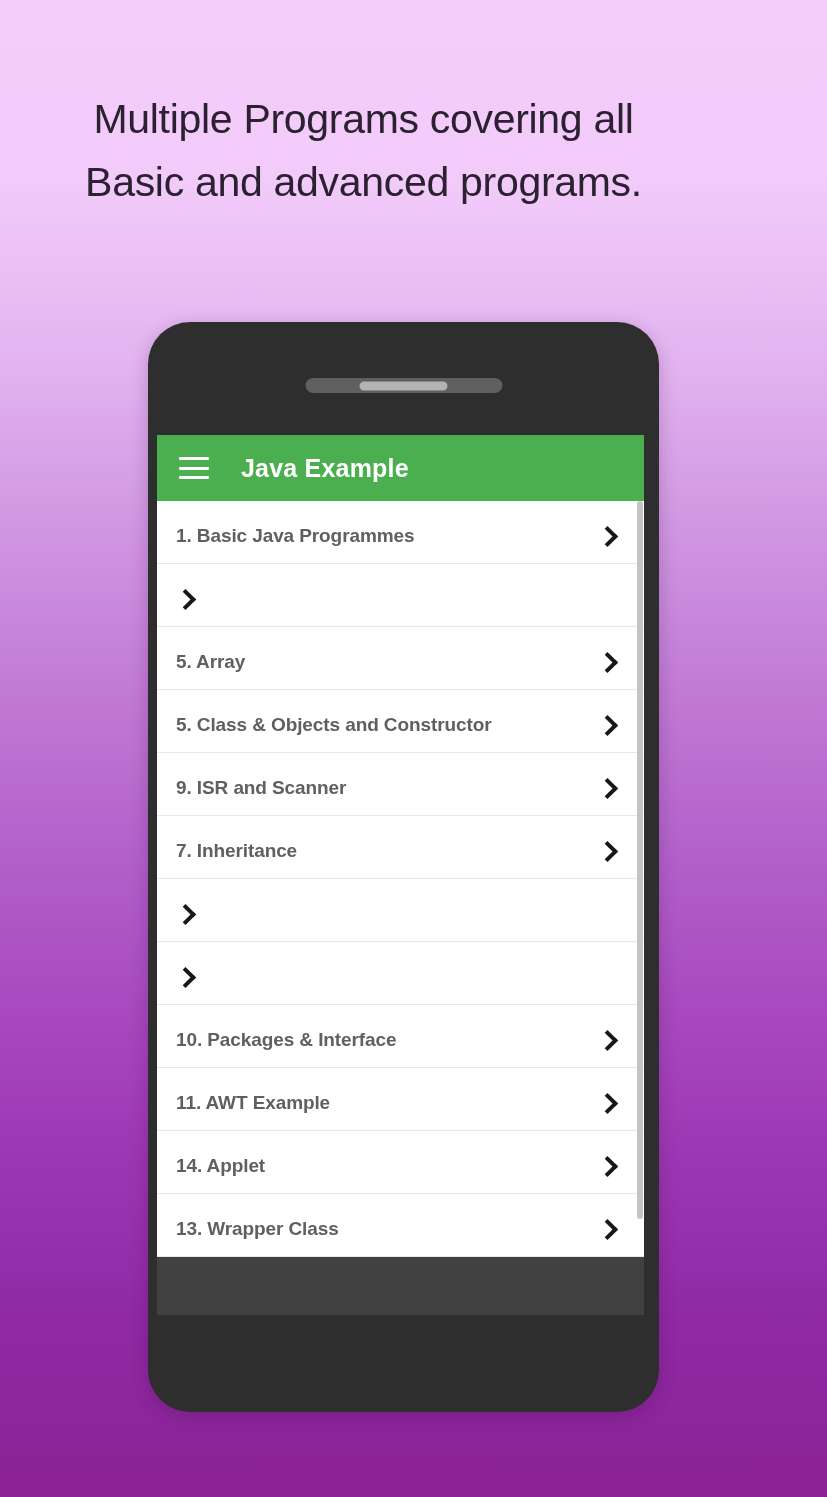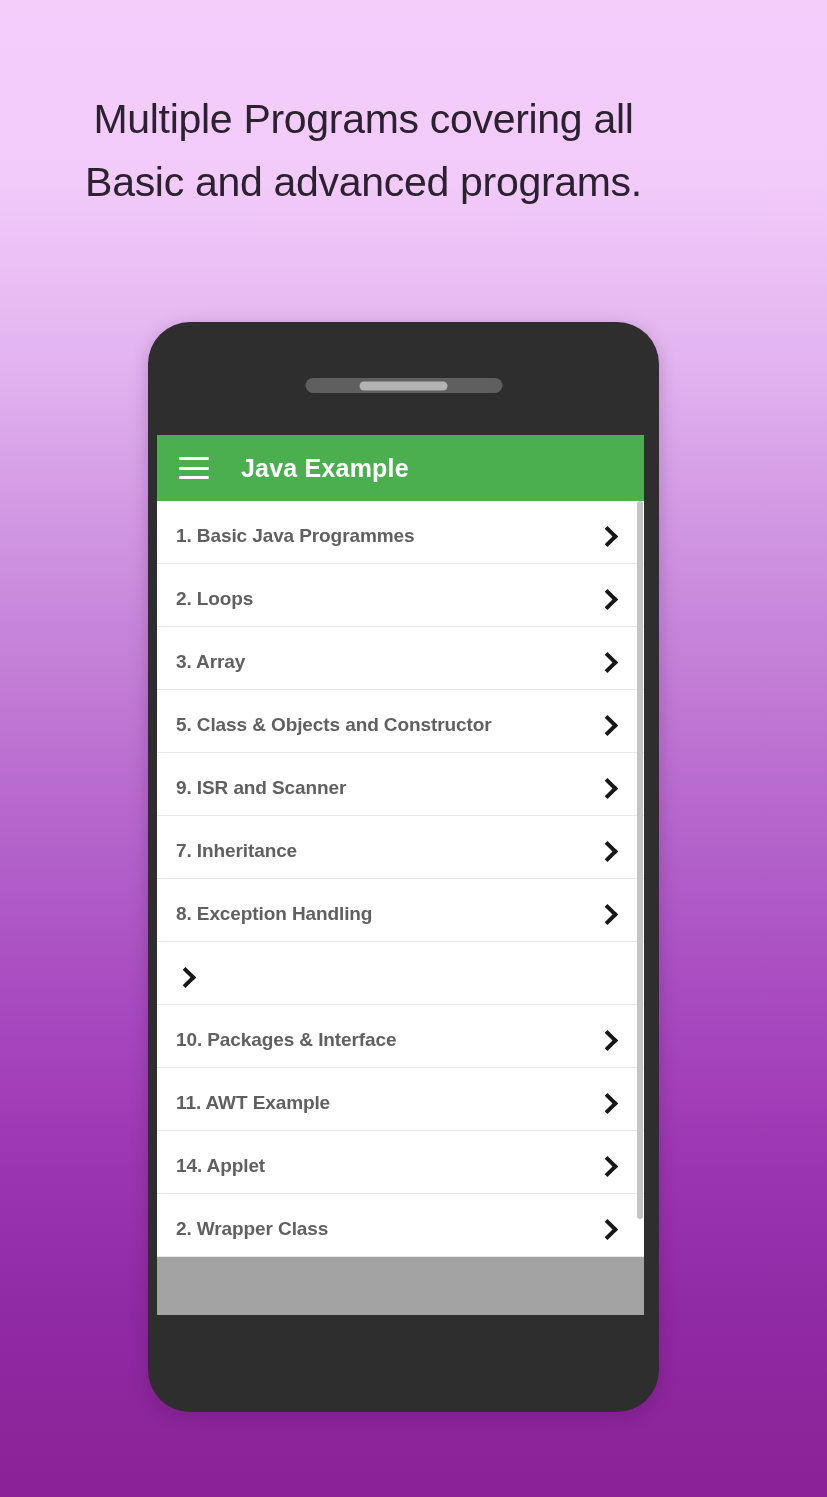--- a/index.html
+++ b/index.html
@@ -74,21 +74,21 @@
     border-radius:5px;
   }
 
   
   .screen {
     position:absolute;
     left:9px;
     top:113px;
     width:487px;
     height:880px;
-    background:#a3a3a3;
+    background:#404040;
     overflow:hidden;
   }
 
   
   .appbar {
     height:66px;
     background:#4caf4f;
     display:flex;
     align-items:center;
     padding-left:22px;
@@ -201,60 +201,58 @@
       </div>
       <div class="appbar-title">Java Example</div>
     </div>
 
     <div class="list">
       <div class="list-row">
         <span class="row-label">1. Basic Java Programmes</span>
         <span class="chevron"></span>
       </div>
       <div class="list-row">
-        <span class="row-label">2. Loops</span>
-        <span class="chevron"></span>
-      </div>
-      <div class="list-row">
-        <span class="row-label">3. Array</span>
+        <span class="chevron"></span>
+      </div>
+      <div class="list-row">
+        <span class="row-label">5. Array</span>
         <span class="chevron"></span>
       </div>
       <div class="list-row">
         <span class="row-label">5. Class &amp; Objects and Constructor</span>
         <span class="chevron"></span>
       </div>
       <div class="list-row">
         <span class="row-label">9. ISR and Scanner</span>
         <span class="chevron"></span>
       </div>
       <div class="list-row">
         <span class="row-label">7. Inheritance</span>
         <span class="chevron"></span>
       </div>
       <div class="list-row">
-        <span class="row-label">8. Exception Handling</span>
         <span class="chevron"></span>
       </div>
       <div class="list-row">
         <span class="chevron"></span>
       </div>
       <div class="list-row">
         <span class="row-label">10. Packages &amp; Interface</span>
         <span class="chevron"></span>
       </div>
       <div class="list-row">
         <span class="row-label">11. AWT Example</span>
         <span class="chevron"></span>
       </div>
       <div class="list-row">
         <span class="row-label">14. Applet</span>
         <span class="chevron"></span>
       </div>
       <div class="list-row">
-        <span class="row-label">2. Wrapper Class</span>
+        <span class="row-label">13. Wrapper Class</span>
         <span class="chevron"></span>
       </div>
     </div>
 
     <div class="scrollbar-track">
       <div class="scrollbar-thumb"></div>
     </div>
 
   </div>
 </div>

